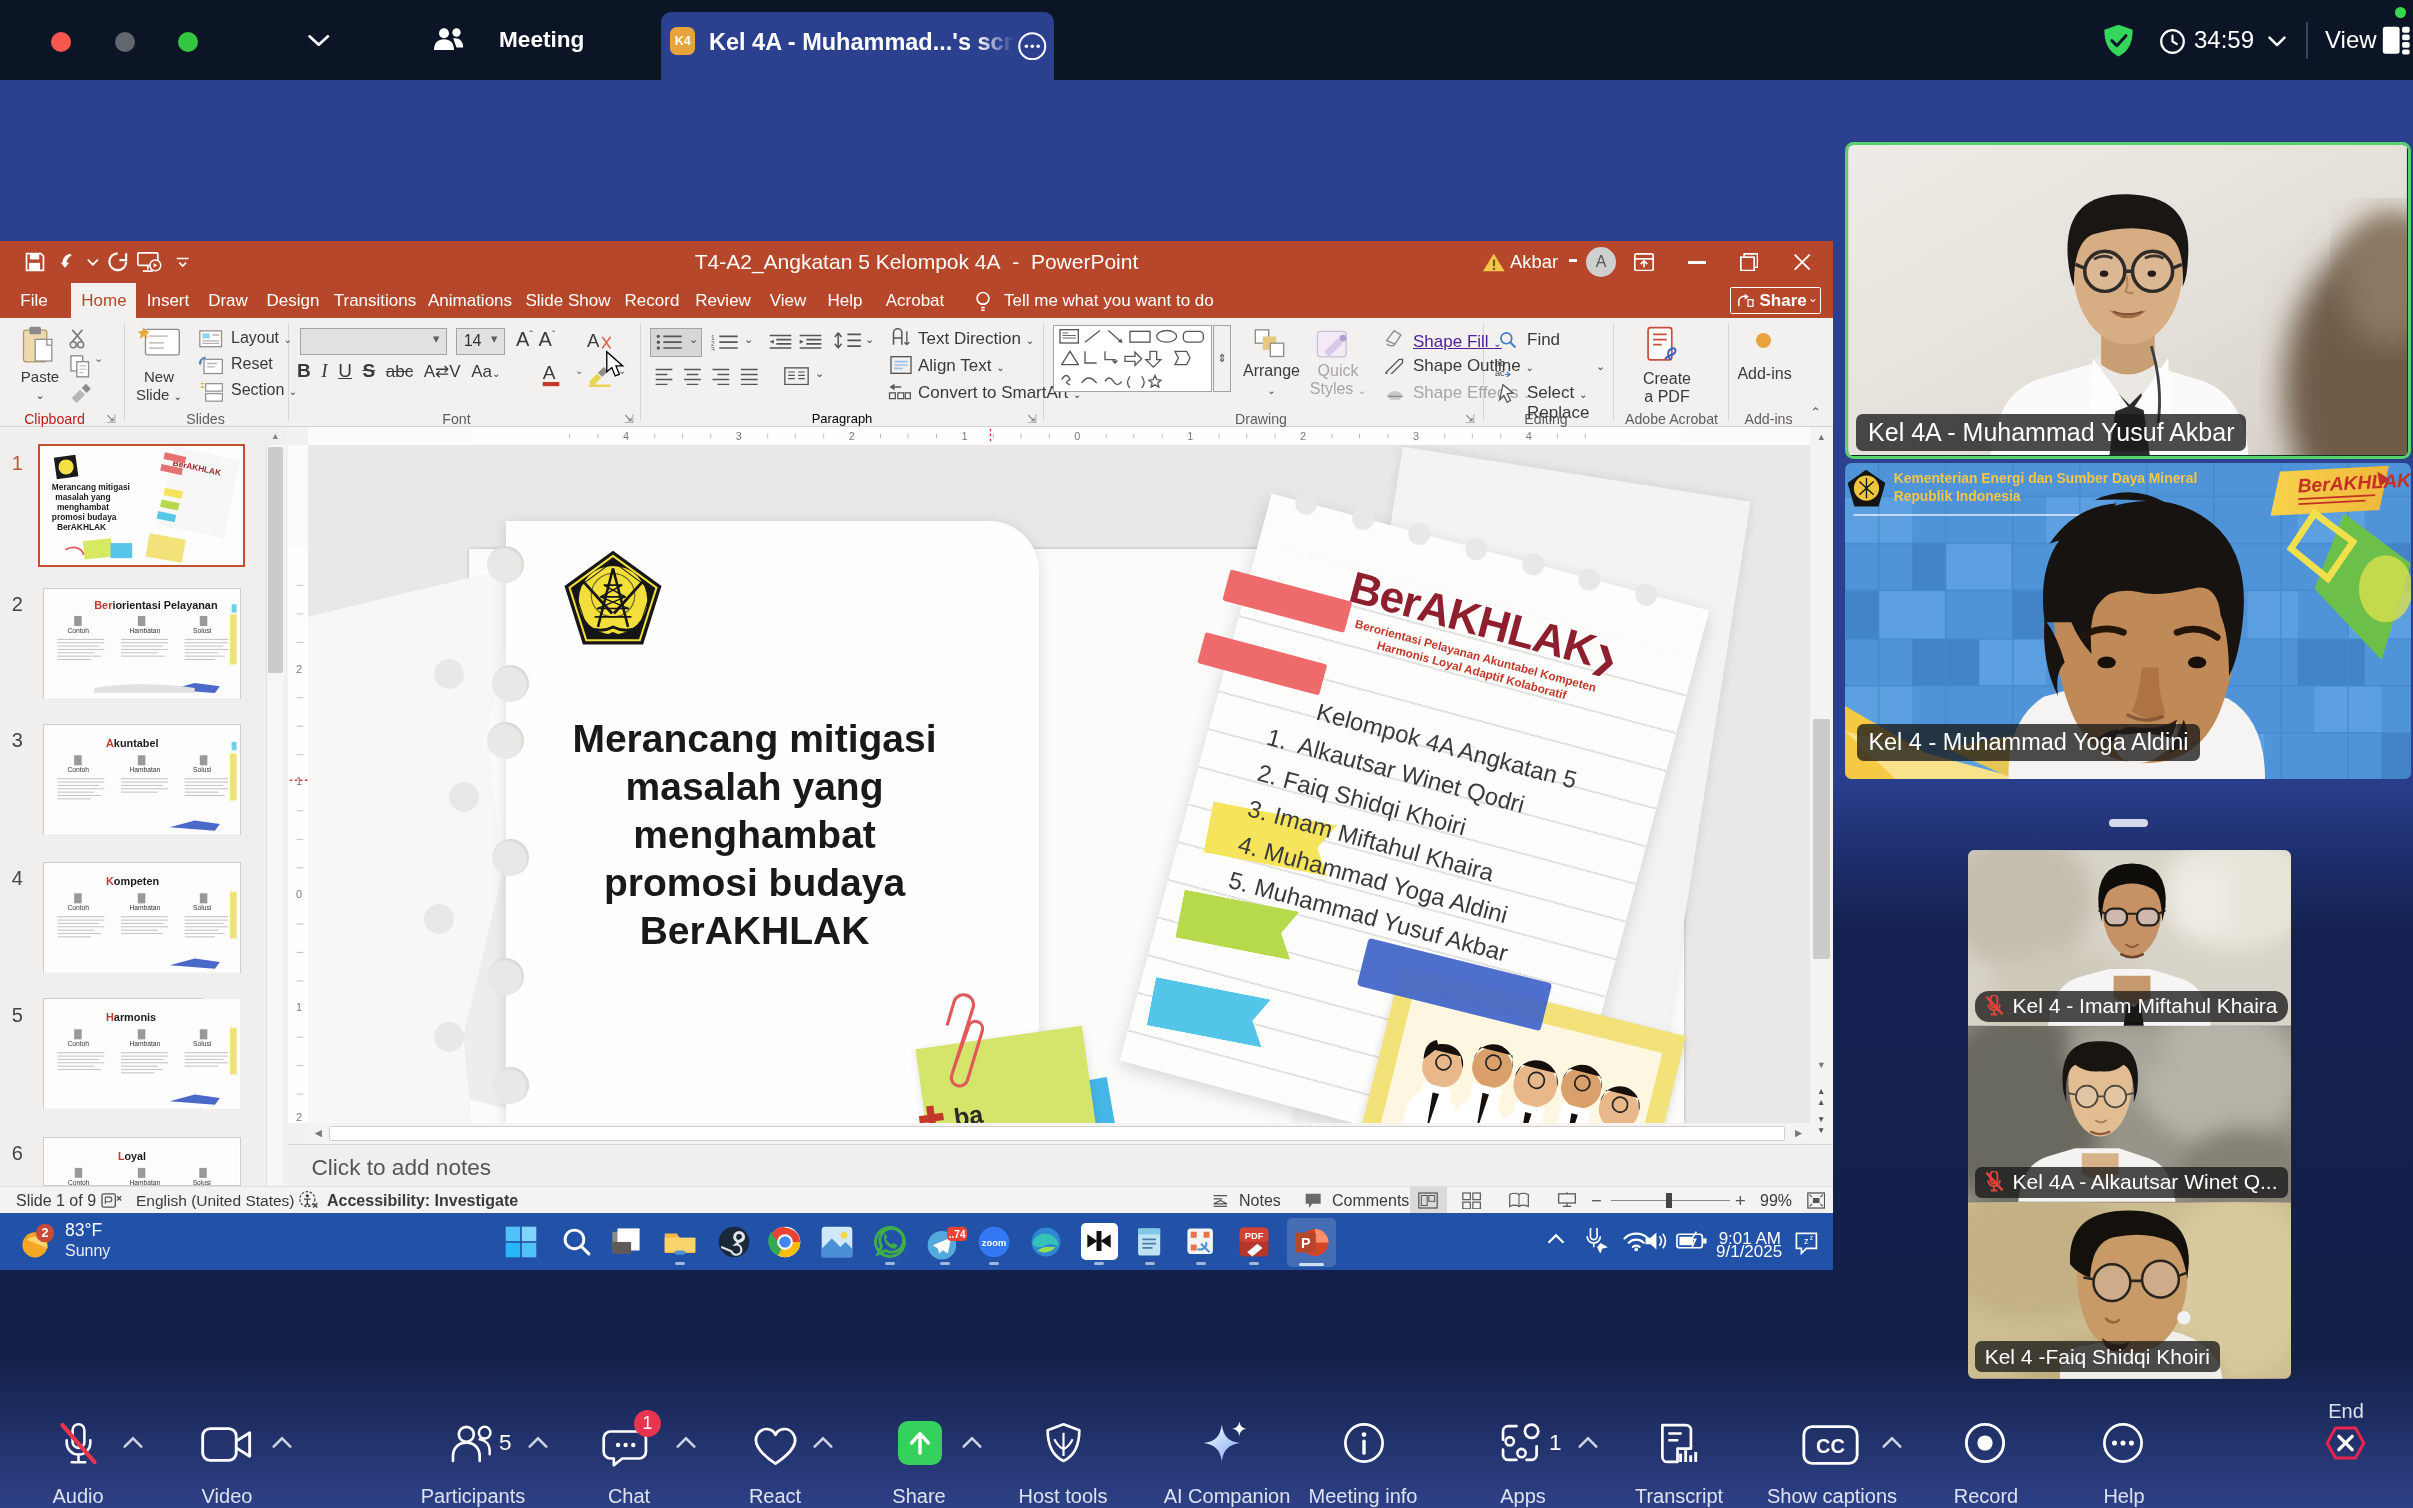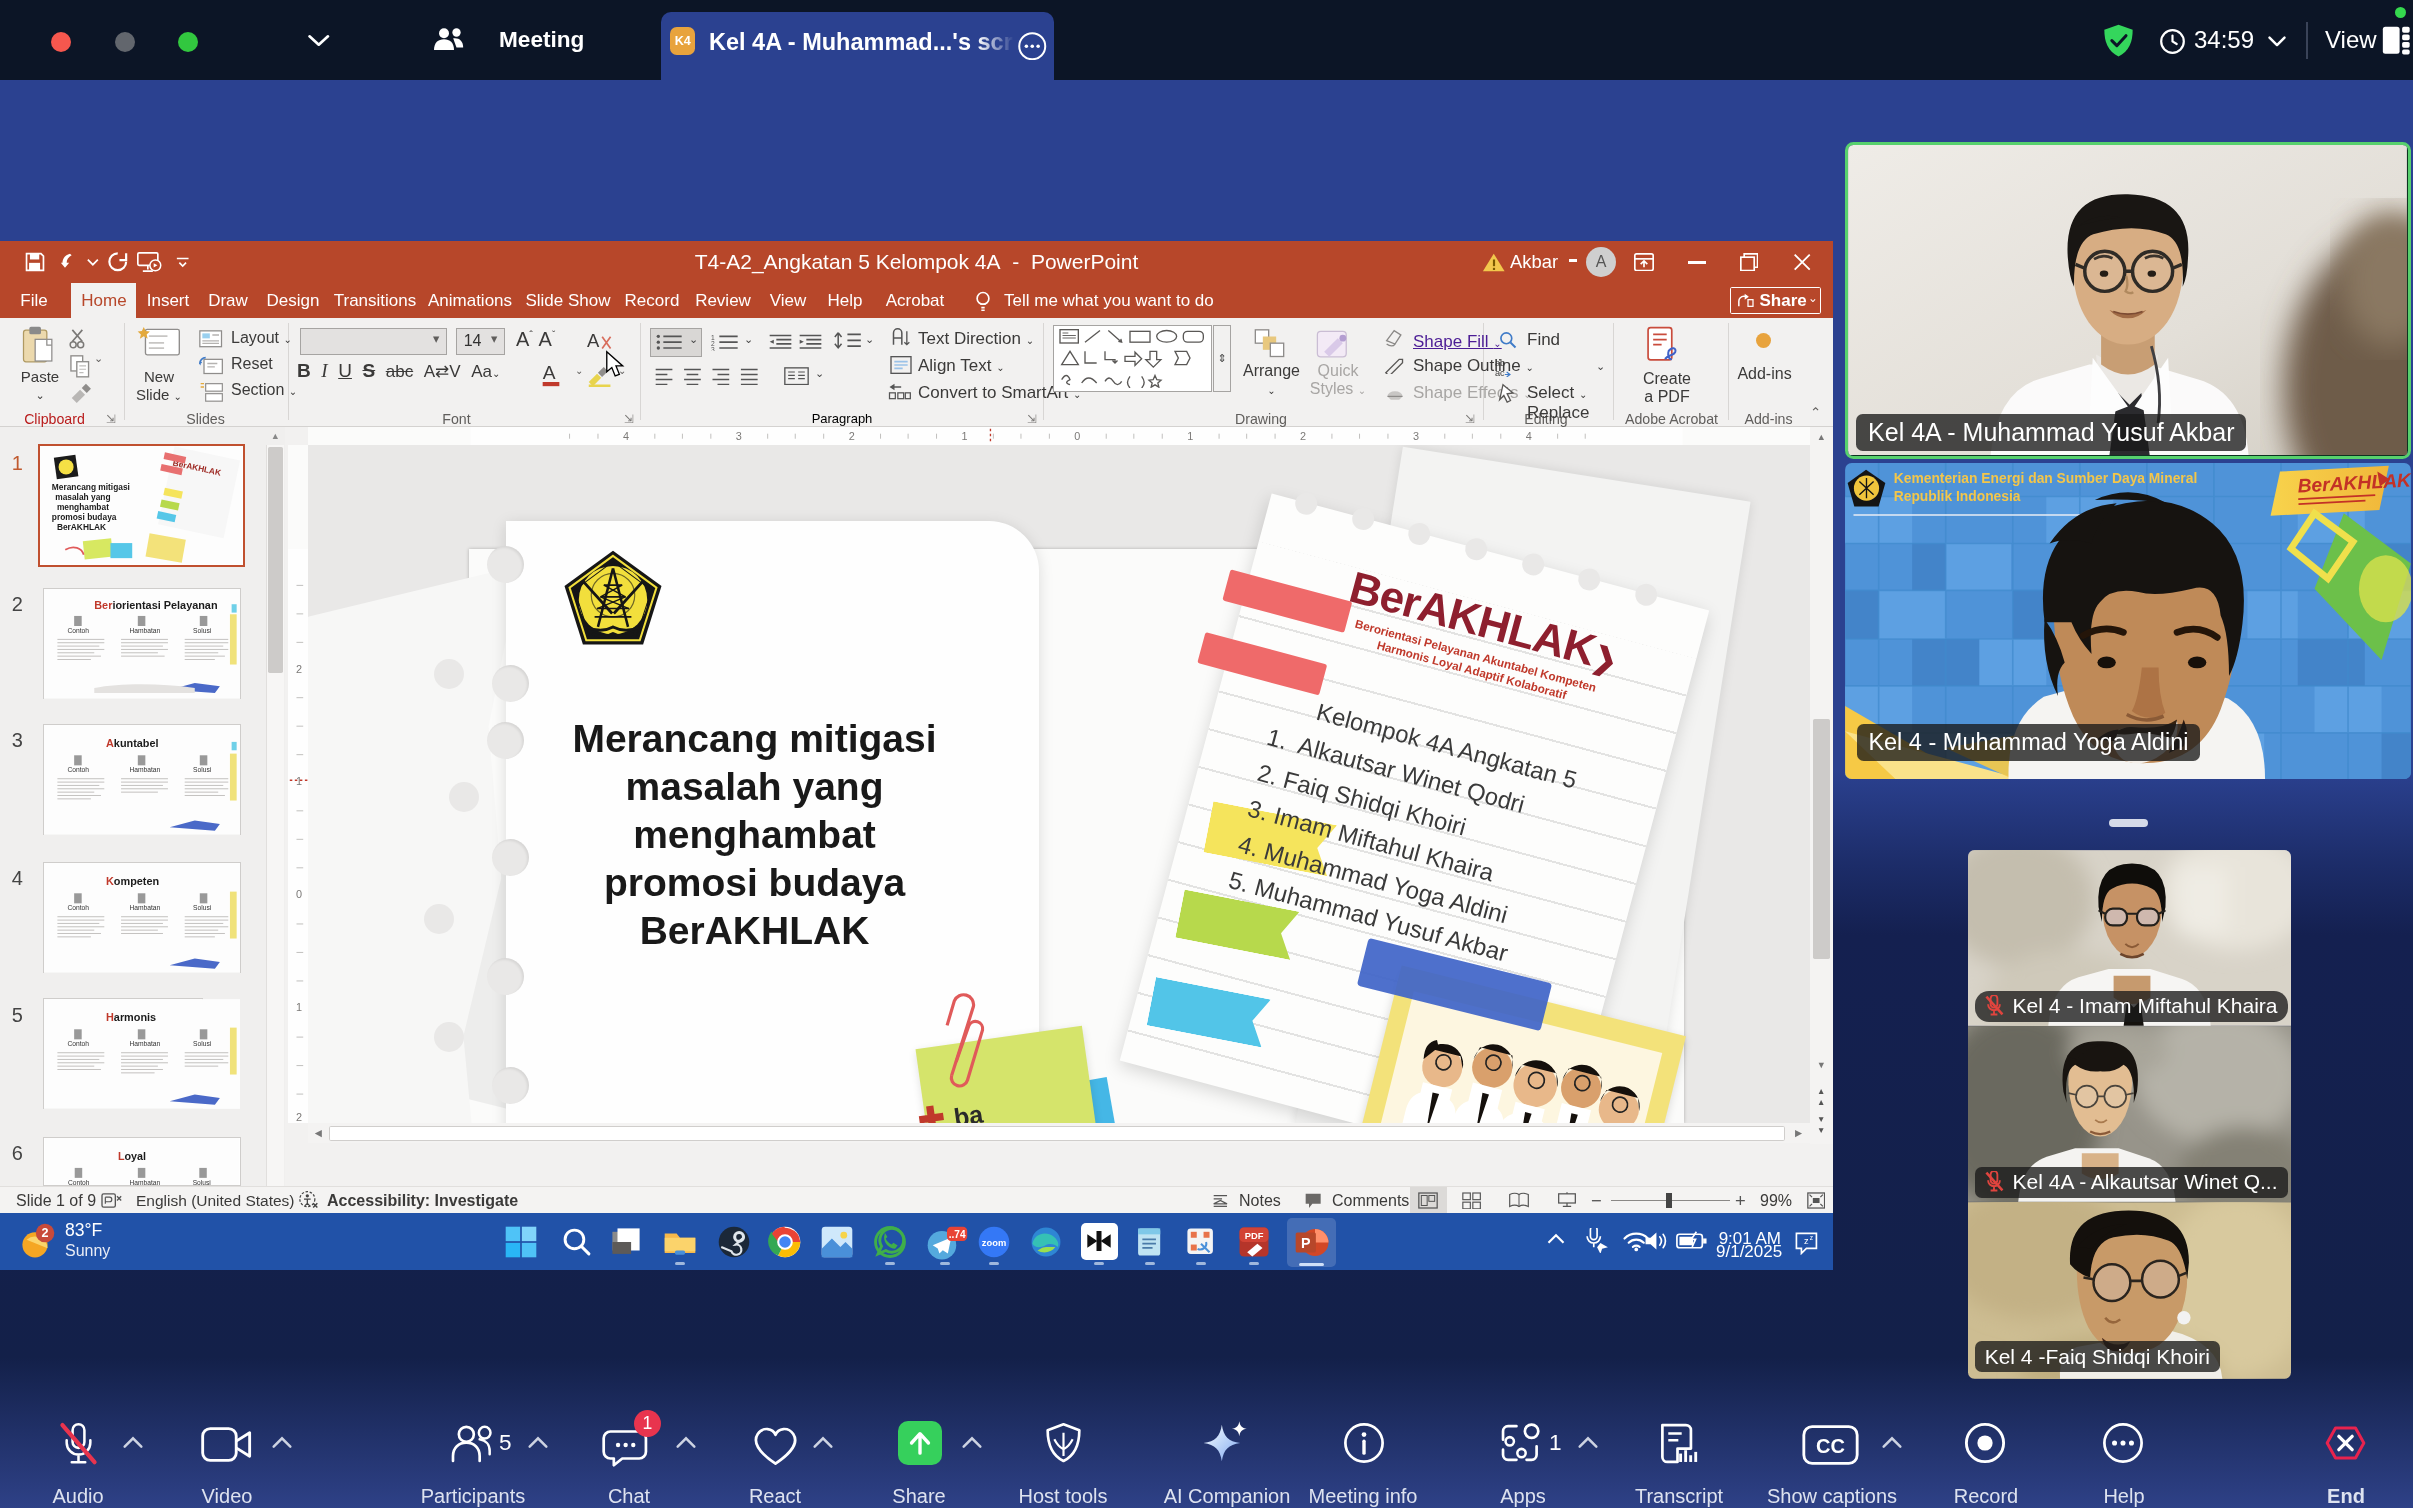--- a/index.html
+++ b/index.html
@@ -703,20 +703,23 @@
     <div class="abs" style="left:2.5px; top:292px; width:17.6px; height:240px; background:#cdcbc9; border-radius:1.7px;"></div>
     <div class="abs" style="left:1.7px; top:630px; width:19px; height:17px; text-align:center; color:#777; font-size:9.2px; line-height:17px;">▼</div>
     <div class="abs" style="left:1.7px; top:659px; width:19px; height:22px; text-align:center; color:#555; font-size:8.4px; line-height:11px;">▲<br>▲</div>
     <div class="abs" style="left:1.7px; top:687px; width:19px; height:22px; text-align:center; color:#555; font-size:8.4px; line-height:11px;">▼<br>▼</div>
   </div>
   <div id="hsb">
     <div class="abs" style="left:1.7px; top:1.7px; width:17px; height:17px; text-align:center; color:#777; font-size:9.2px; line-height:17px;">◀</div>
     <div class="abs" style="left:21px; top:2.5px; width:1456px; height:15px; background:#fff; border:0.8px solid #d0cecc; border-radius:1.7px;"></div>
     <div class="abs" style="left:1482px; top:1.7px; width:17px; height:17px; text-align:center; color:#777; font-size:9.2px; line-height:17px;">▶</div>
   </div>
+  <div id="notes">
+      <div style="position:absolute; left:23.5px; top:10px; font-size:22.6px; color:#555;">Click to add notes</div>
+    </div>
   <div id="status">
     <div class="abs" style="left:16px; top:5px; font-size:16px; color:#3b3a39;">Slide 1 of 9</div>
     <svg class="abs" style="left:101px; top:5.9px;" width="22" height="15" viewBox="0 0 26 18">
         <rect x="1" y="1" width="16" height="16" rx="2" stroke="#555" stroke-width="1.6" fill="none"></rect>
         <path d="M5 5 v8 m0 -8 h5 a2.5 2.5 0 0 1 0 5.5 h-5" stroke="#555" stroke-width="1.4" fill="none"></path>
         <path d="M19 4 l5 5 m0 -5 l-5 5" stroke="#555" stroke-width="1.6"></path>
       </svg>
     <div class="abs" style="left:136px; top:5px; font-size:15.5px; color:#3b3a39;">English (United States)</div>
     <svg class="abs" style="left:298px; top:3.4px;" width="22" height="20" viewBox="0 0 26 24">
         <circle cx="11" cy="11" r="9" stroke="#444" stroke-width="1.5" fill="none" stroke-dasharray="3 2"></circle>
@@ -1253,15 +1256,15 @@
       <circle cx="26" cy="26" r="22" stroke="#fff" stroke-width="3.2" fill="none"></circle>
       <circle cx="16" cy="26" r="3" fill="#fff"></circle>
       <circle cx="26" cy="26" r="3" fill="#fff"></circle>
       <circle cx="36" cy="26" r="3" fill="#fff"></circle>
     </svg>
   <div class="tbl" style="left:2124px; top:1485px;">Help</div>
   <svg class="abs" style="left:2323px; top:1421px;" width="45" height="44" viewBox="0 0 54 52">
       <path d="M5 26 L15 8 H39 L49 26 L39 44 H15 Z" stroke="#e8234e" stroke-width="3.6" fill="none" stroke-linejoin="round"></path>
       <path d="M19 18 L35 34 M35 18 L19 34" stroke="#fff" stroke-width="4" stroke-linecap="round"></path>
     </svg>
-  <div class="tbl" style="left:2346px; top:1485px;font-weight:bold;">End</div>
+  <div class="tbl" style="left:2346px; top:1400px;">End</div>
 </div>
 
 
 </body></html>

